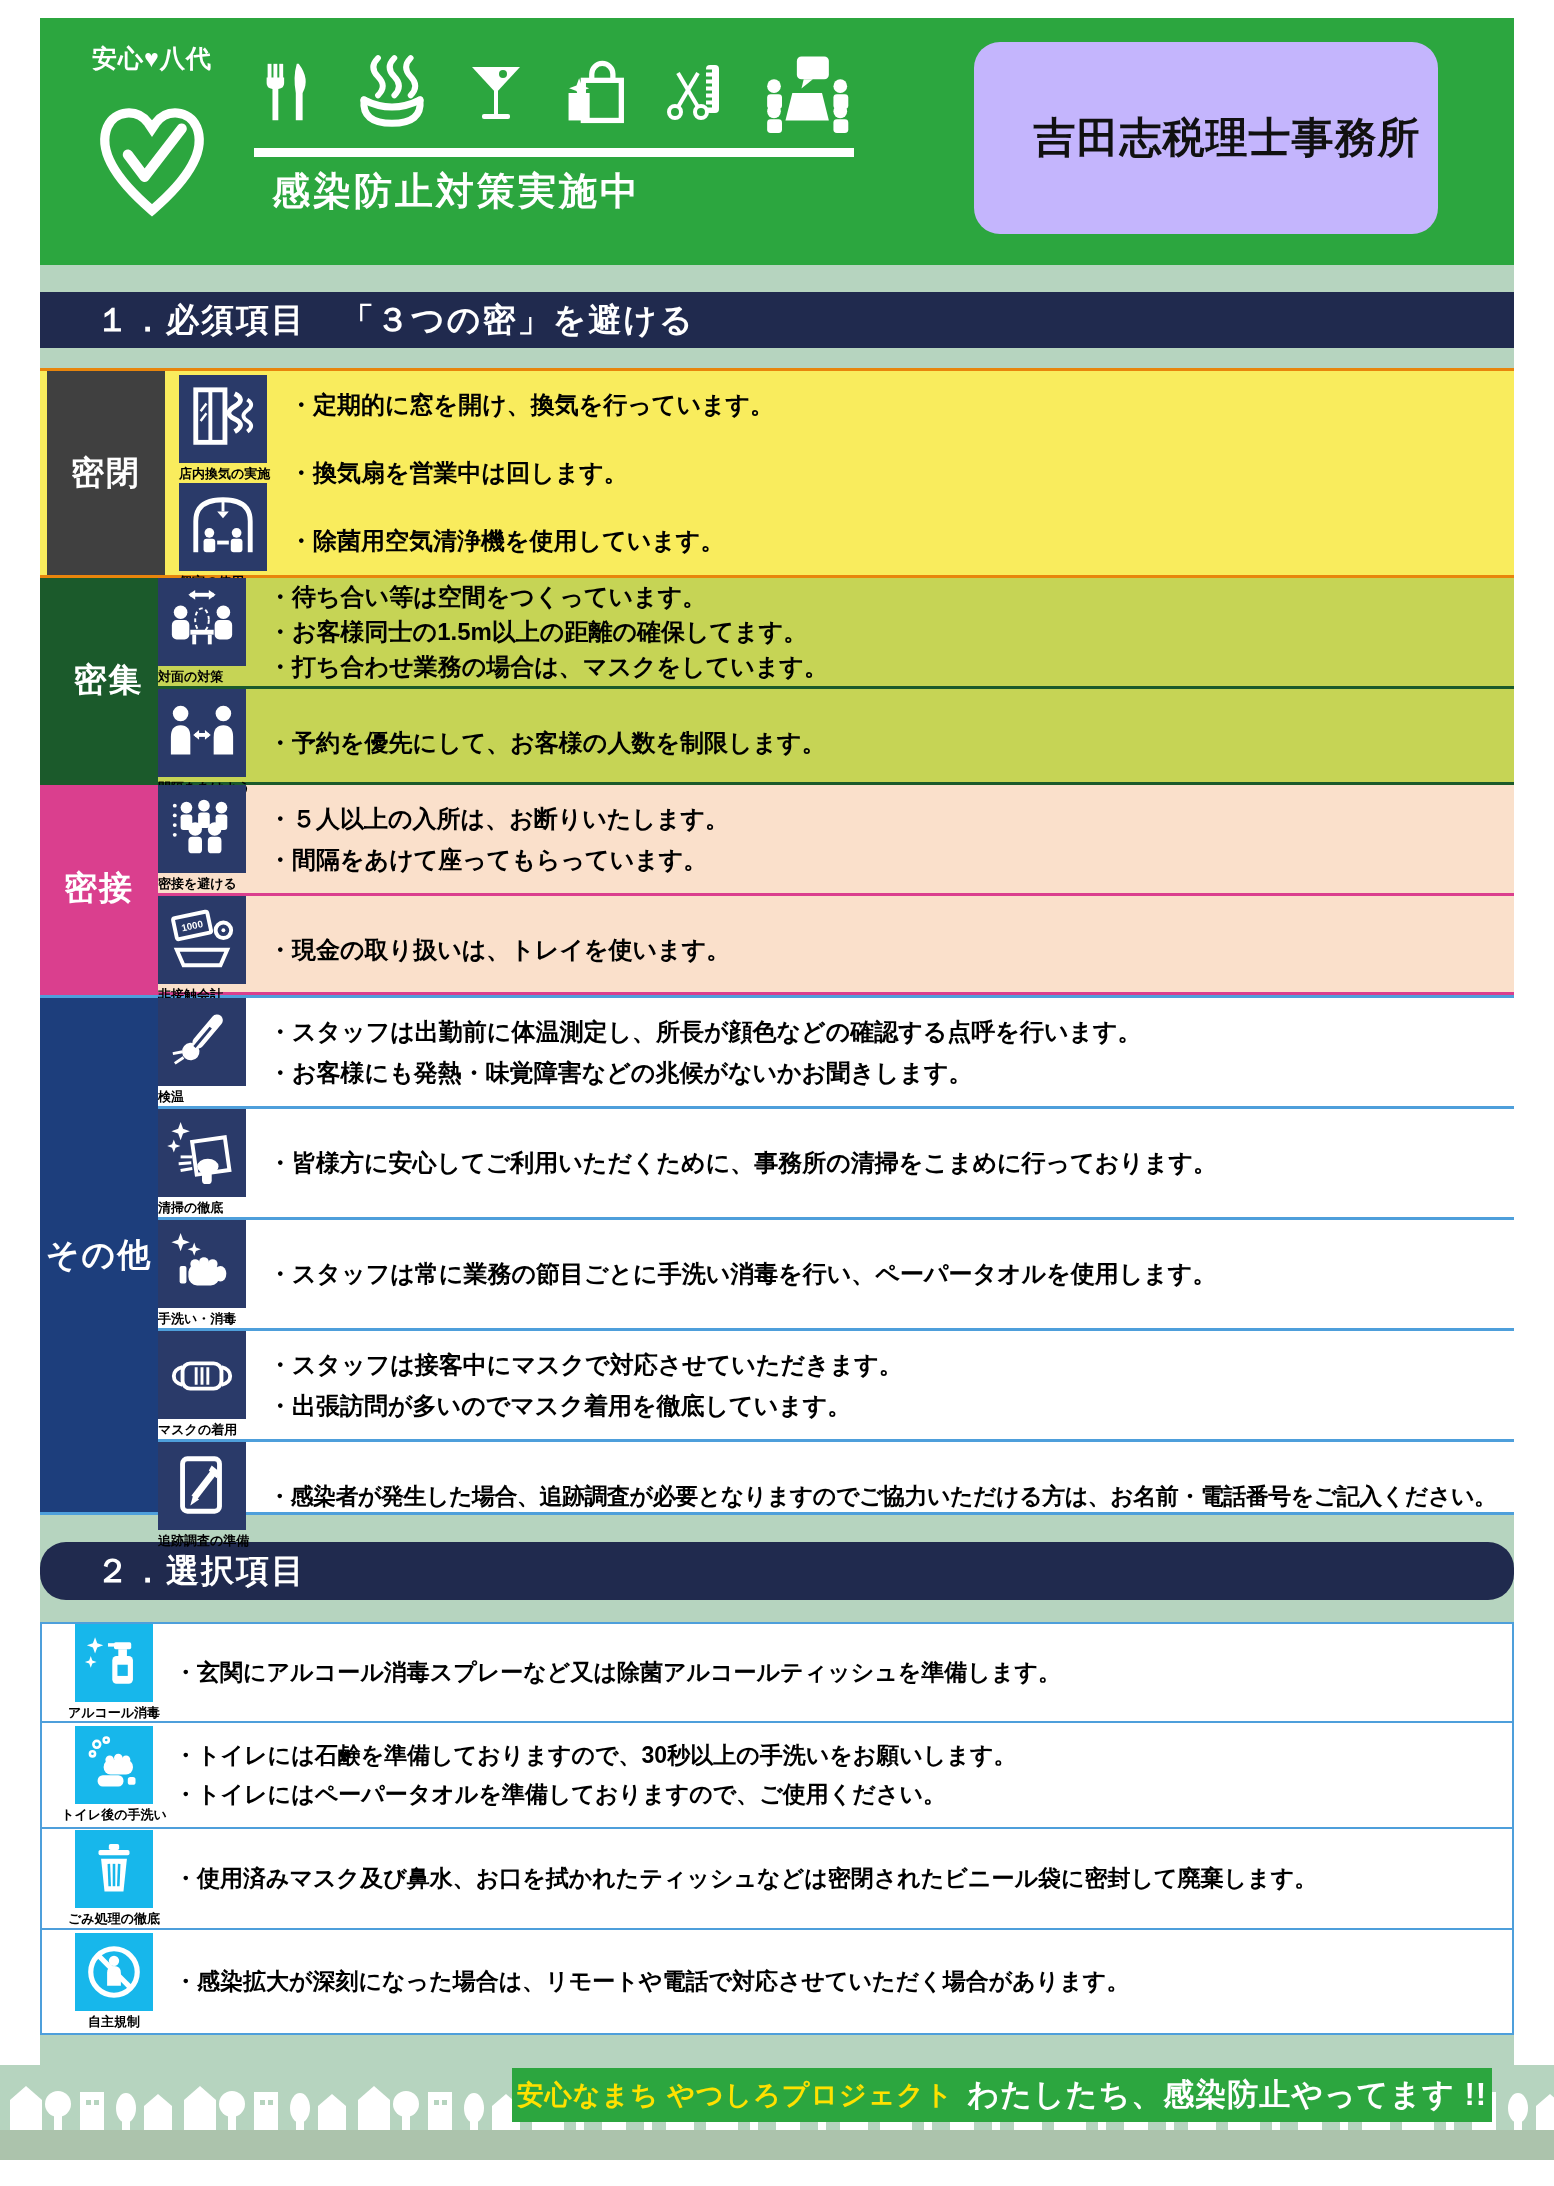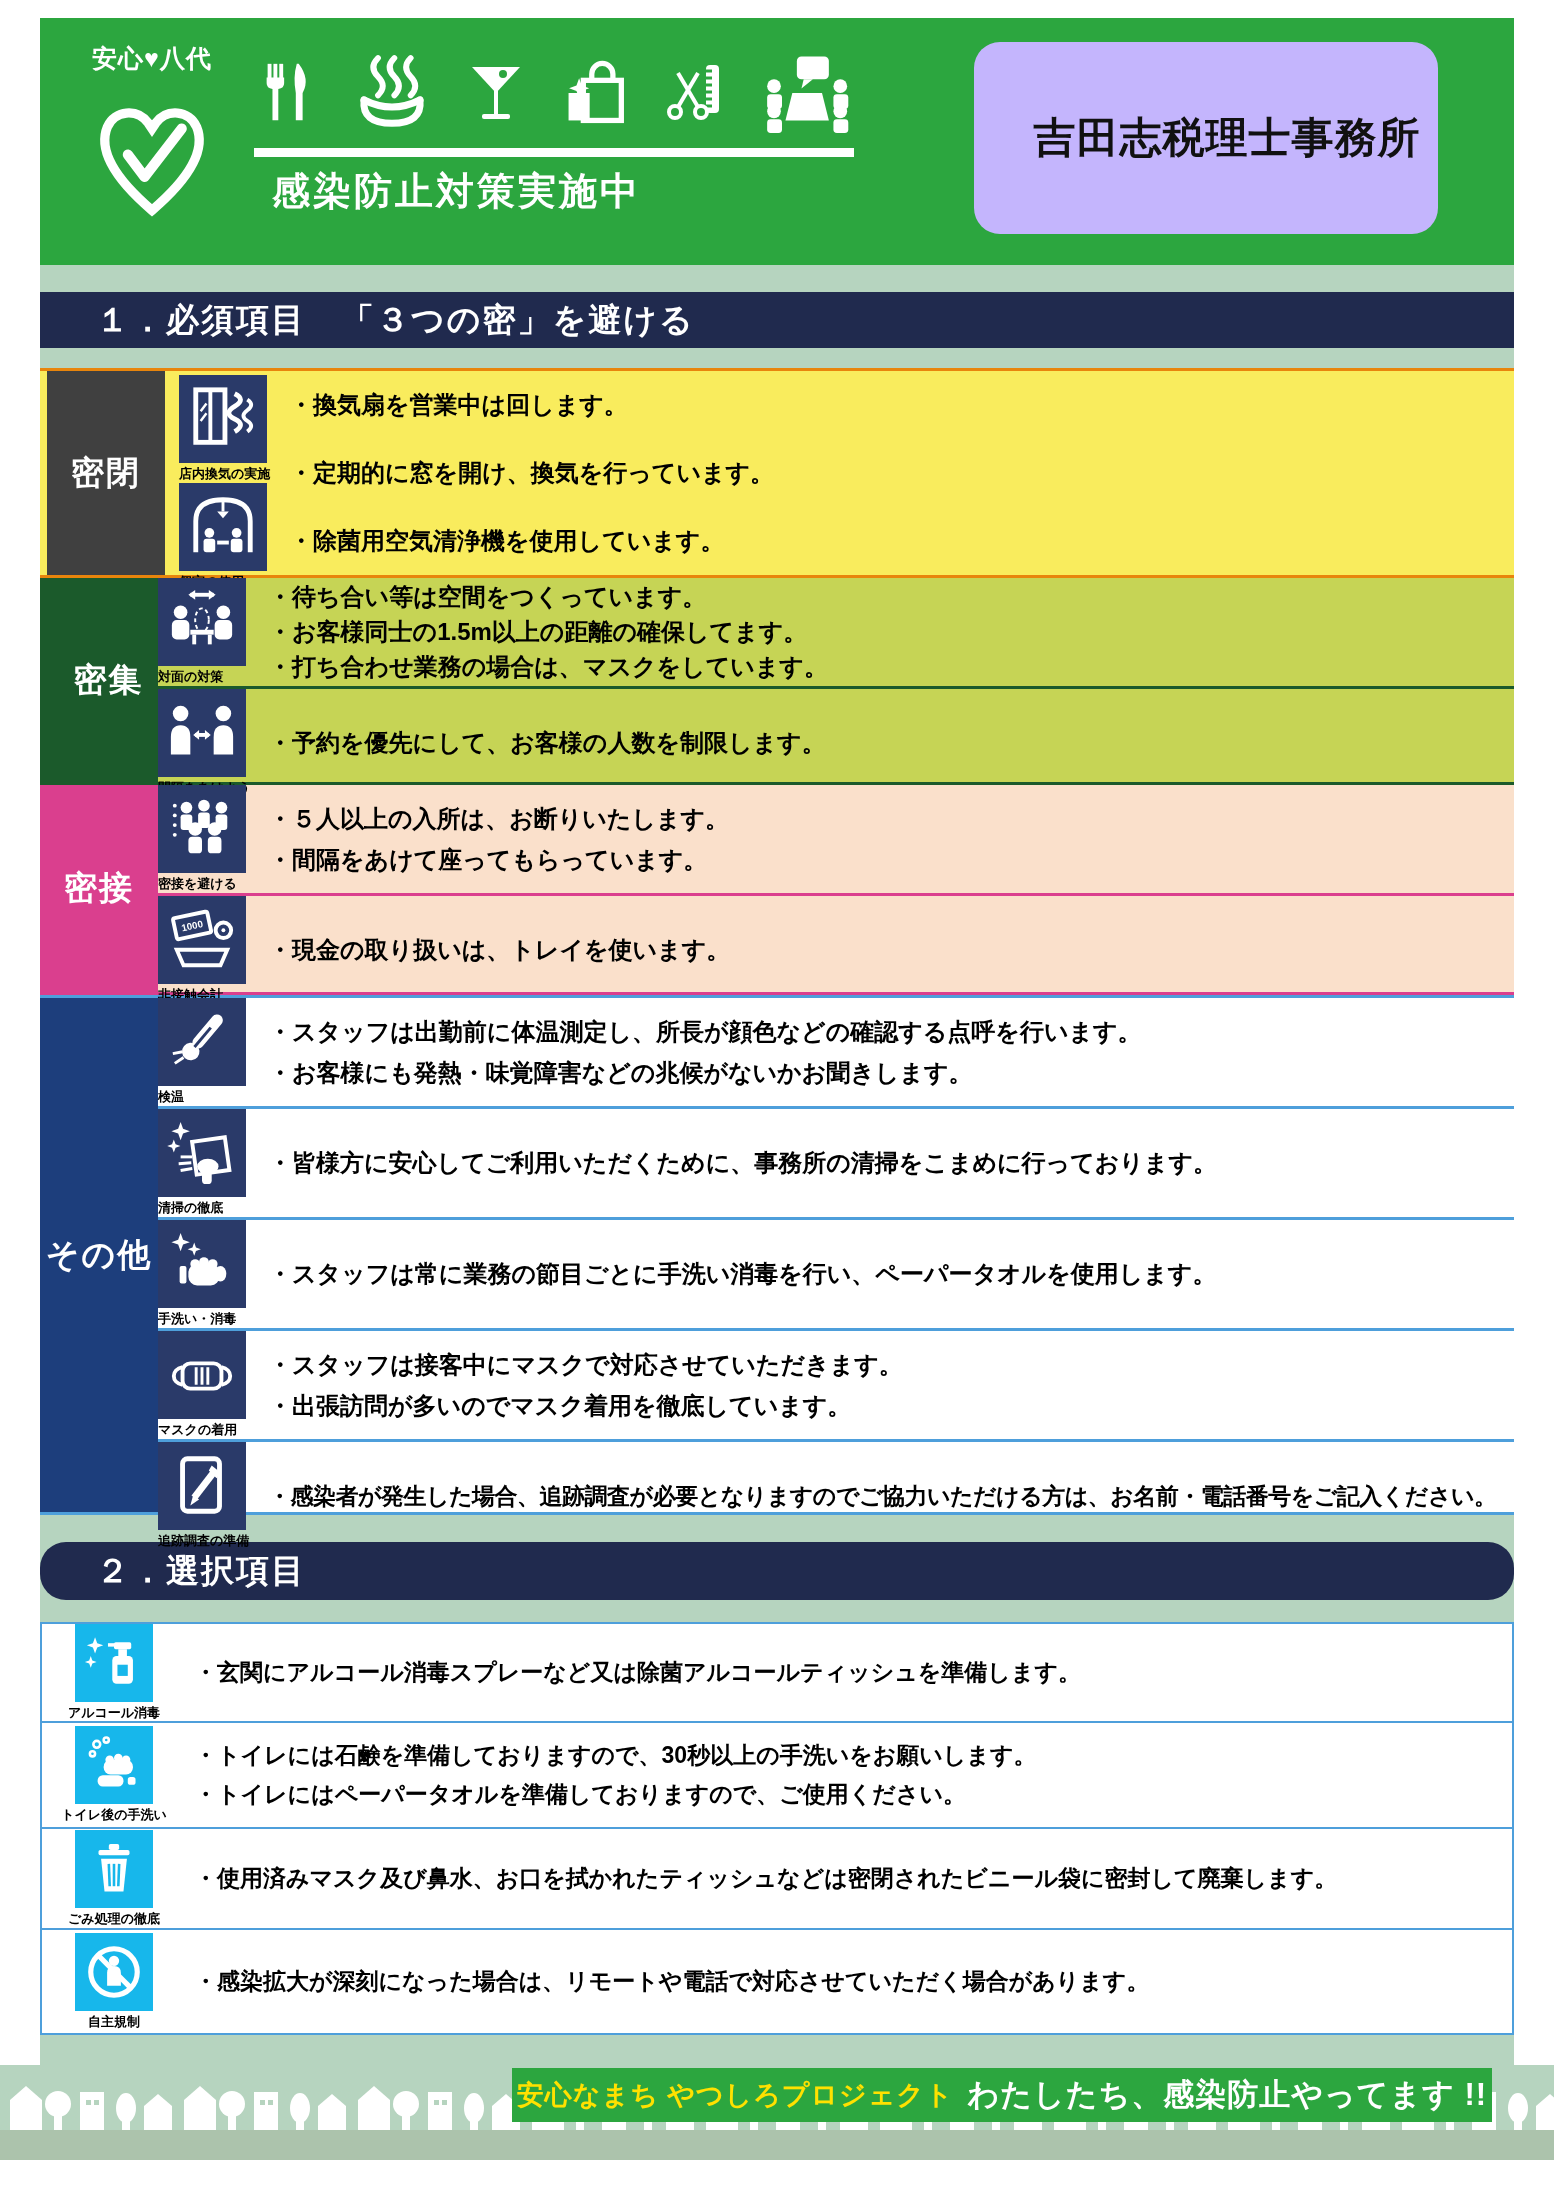--- a/index.html
+++ b/index.html
@@ -57,21 +57,21 @@
   #row-sonota .rlabel { background:#1D3E7C; }
   #row-sonota .grp + .grp { border-top:3px solid #4E9FDB; }
 
   
   .s2rows { margin-top:22px; }
   .s2row { background:#fff; border:2px solid #4E9FDB; display:flex; align-items:center; padding-left:20px; }
   .s2row + .s2row { margin-top:-2px; }
   .s2row .tile2 { width:78px; height:78px; background:#17B7EB; display:flex; align-items:center; justify-content:center; }
   .s2row .tile2 svg { width:62px; height:62px; display:block; }
   .s2row .tcolm2 { width:104px; flex:none; display:flex; flex-direction:column; align-items:center; }
-  .s2row .blts { font-size:23px; margin-left:28px; }
+  .s2row .blts { font-size:23px; margin-left:8px; }
   .s2row .blts div { margin:8px 0; }
   #s2r1 { height:101px; } #s2r2 { height:108px; } #s2r3 { height:103px; } #s2r4 { height:107px; }
 
   
   .footer-strip { position:absolute; left:0; top:2065px; width:1554px; height:95px; background:#B6D4BF; }
   .sage { position:absolute; left:0; bottom:0; width:100%; height:30px; background:#ACC3AC; }
   .sil { position:absolute; left:0; bottom:28px; width:1554px; height:62px; }
   .sil svg { display:block; fill:#fff; }
   .msgbar { position:absolute; left:512px; top:3px; width:980px; height:54px; background:#2CA63F; display:flex; align-items:center; justify-content:center; gap:14px; }
   .msg-y { color:#FFE100; font-size:27px; font-weight:bold; letter-spacing:1px; }
@@ -185,22 +185,22 @@
                   <rect x="16" y="48" width="12" height="14" rx="3" fill="#fff"></rect>
                 <circle cx="50" cy="42" r="5" fill="#fff"></circle>
                   <rect x="44" y="48" width="12" height="14" rx="3" fill="#fff"></rect>
                 <rect x="30" y="50" width="12" height="4" fill="#fff"></rect>
               </svg>
             </div>
             <div class="tcap">個室の使用</div>
           </div>
         </div>
         <div class="blts spread">
+          <div>・定期的に窓を開け、換気を行っています。</div>
           <div>・換気扇を営業中は回します。</div>
-          <div>・定期的に窓を開け、換気を行っています。</div>
           <div>・除菌用空気清浄機を使用しています。</div>
         </div>
       </div>
     </div>
 
     <div class="row" id="row-misshu">
       <div class="rlabel">密集</div>
       <div class="rbody">
         <div class="grp">
           <div class="tunit tcolm">

